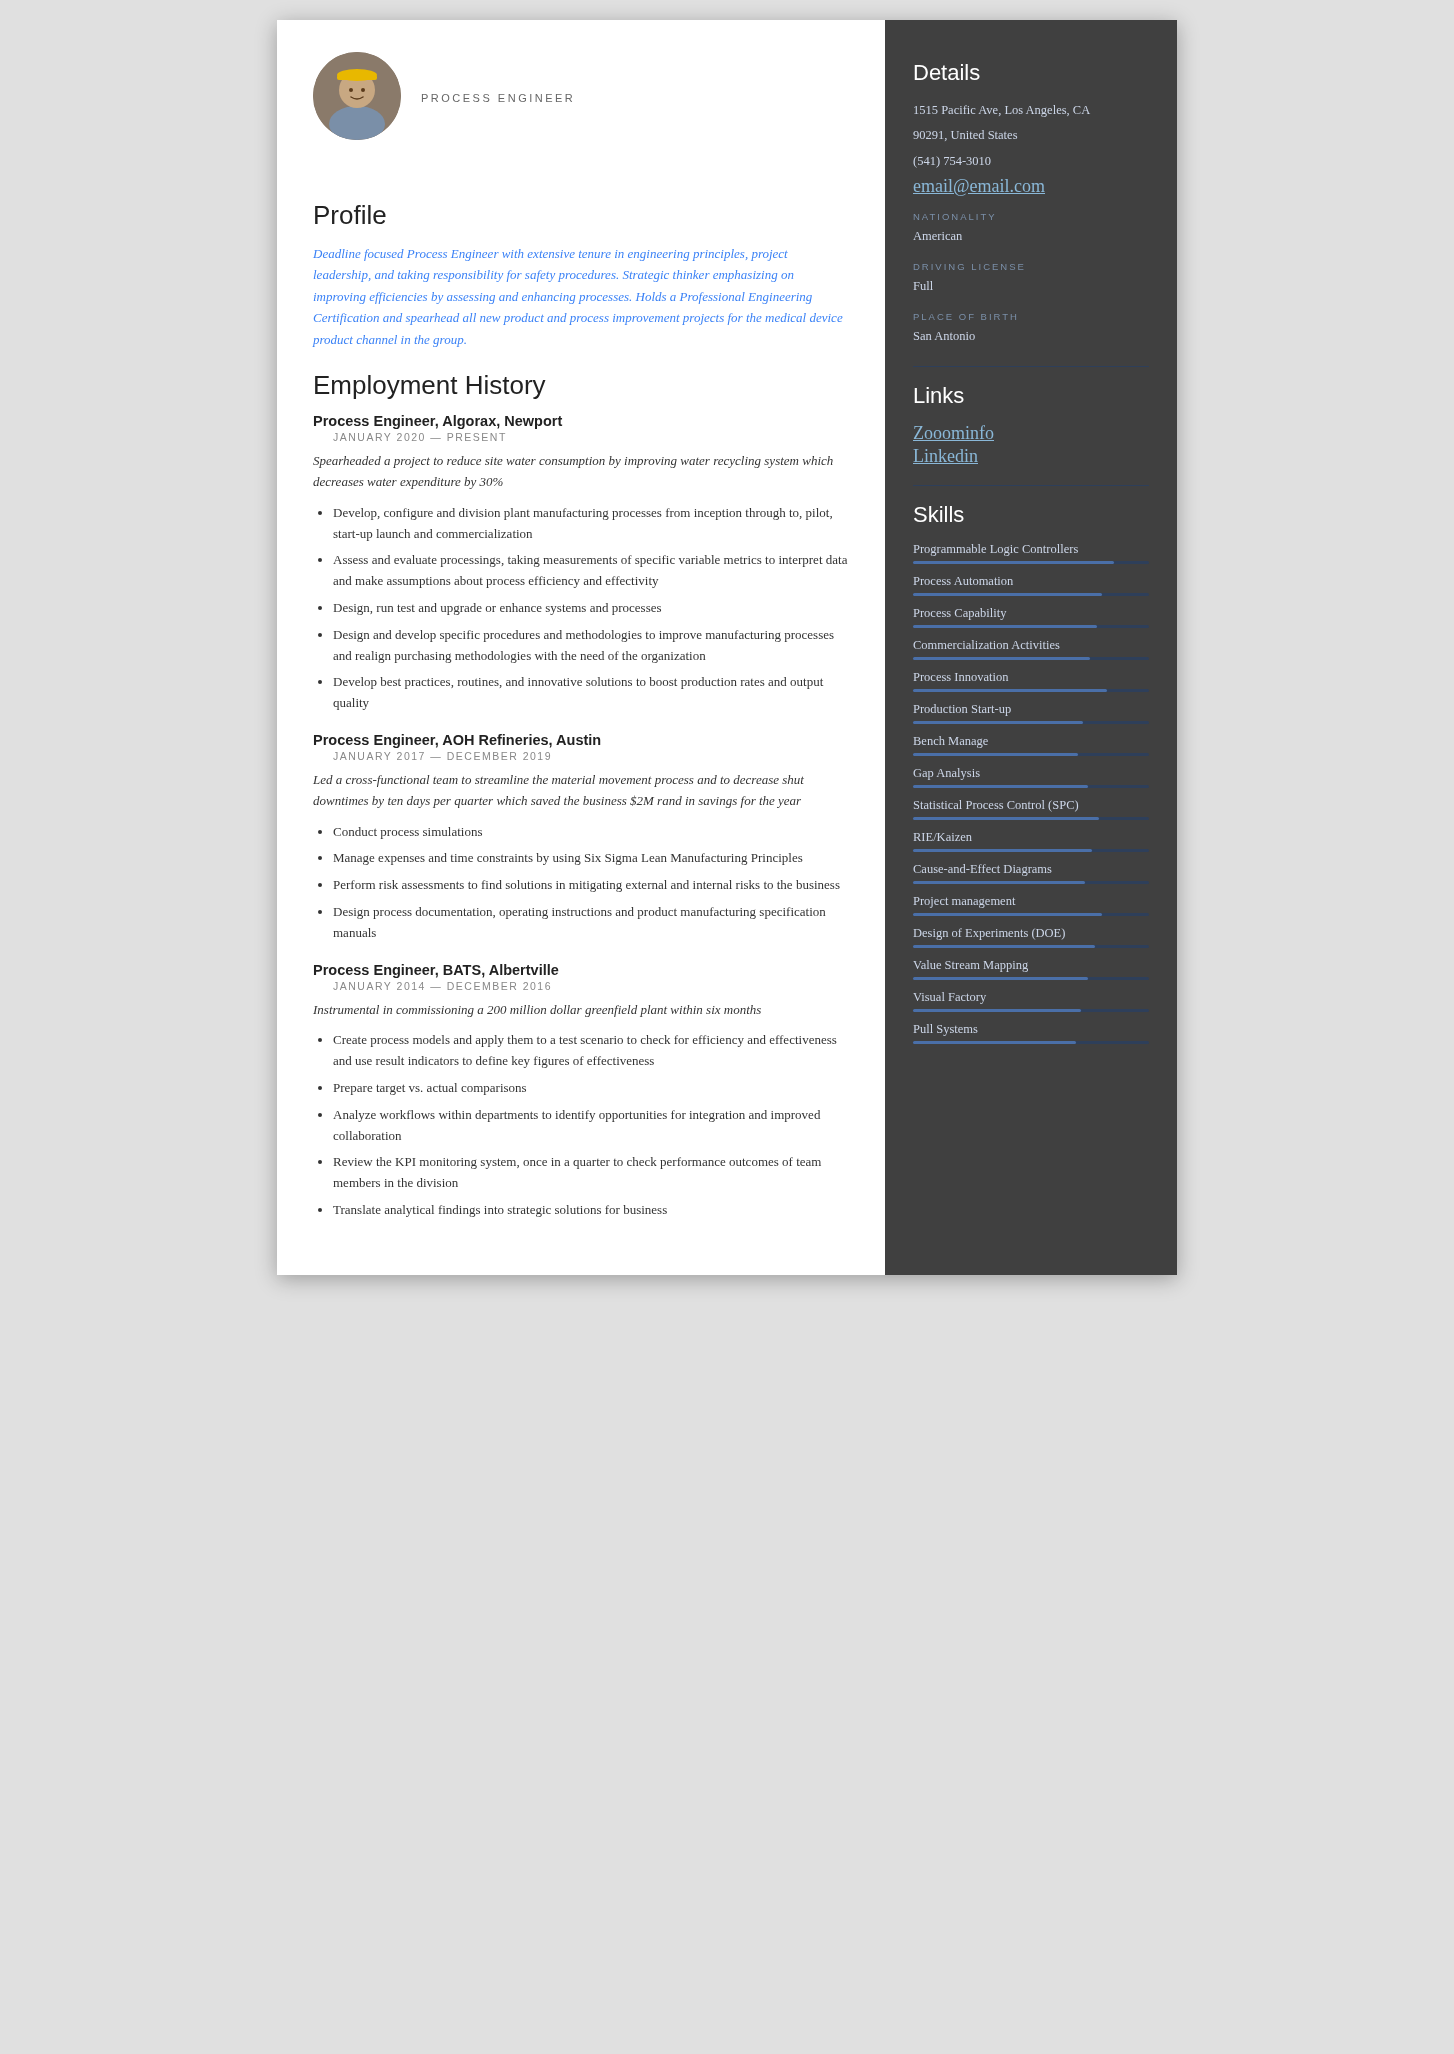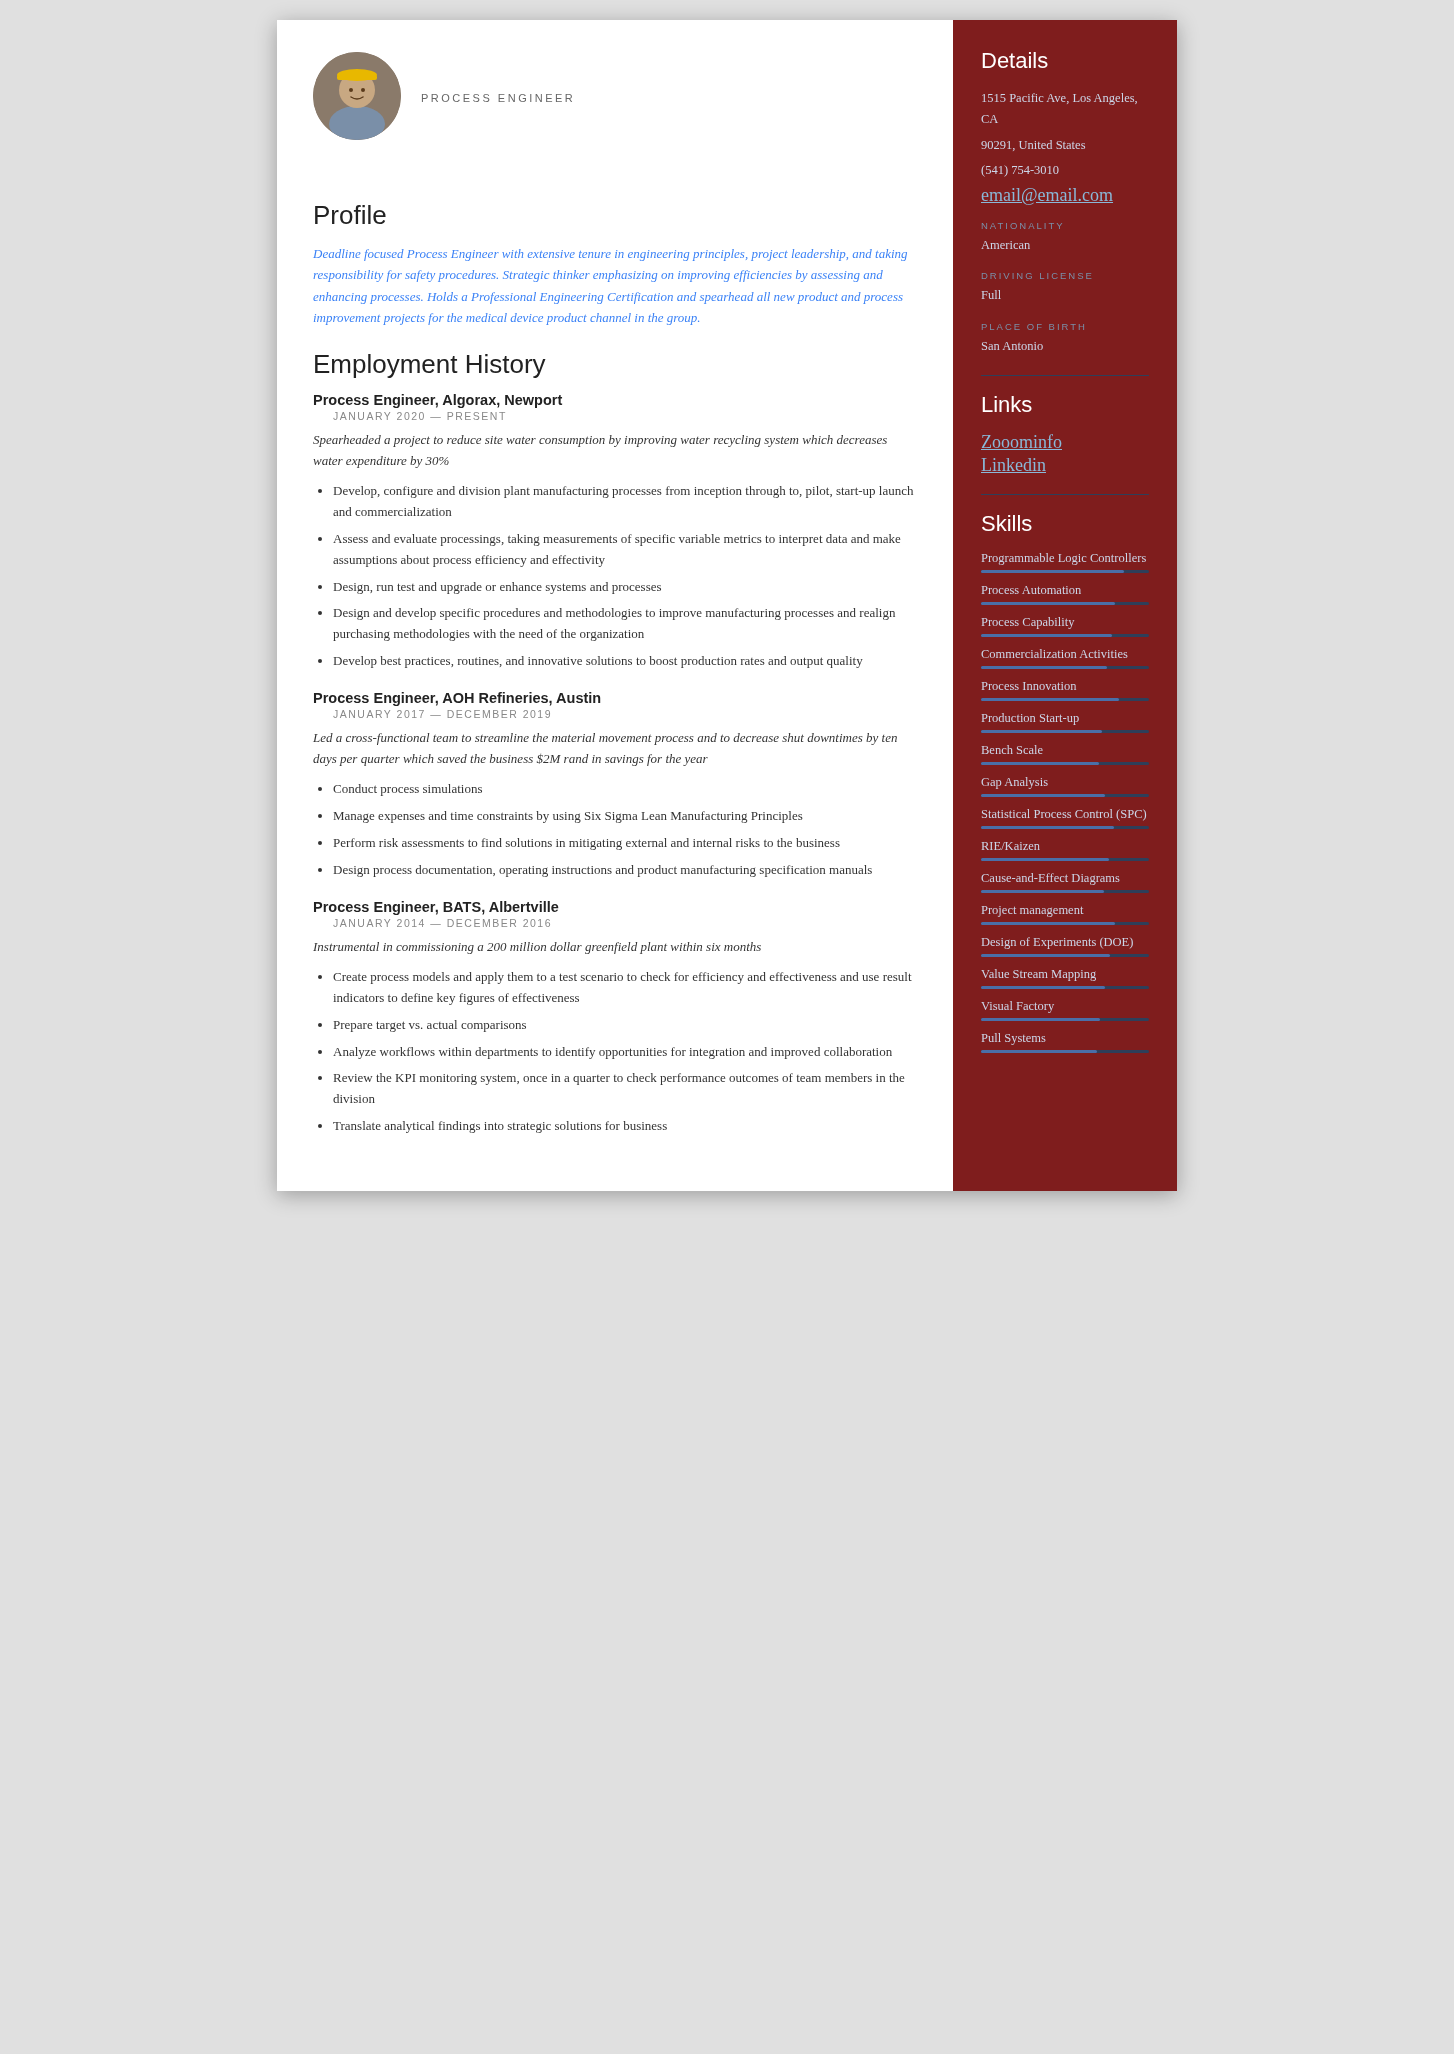--- a/index.html
+++ b/index.html
@@ -112,24 +112,24 @@
     .job-bullets li {
       font-size: 13px;
       color: #333;
       line-height: 1.6;
       margin-bottom: 6px;
     }
     .job-block { margin-bottom: 10px; }
 
     
     .right-panel {
-      width: 224px;
-      background: #7f1d1d;
+      width: 292px;
+      background: #404040;
       color: white;
-      padding: 28px 28px;
+      padding: 40px 28px;
       flex-shrink: 0;
     }
     .right-section-title {
       font-size: 22px;
       font-weight: normal;
       color: white;
       margin-bottom: 14px;
       font-family: 'Arial', sans-serif;
     }
     .detail-text {
@@ -313,21 +313,21 @@
         <div class="skill-bar-fill" style="width:82%"></div>
       </div>
     </div>
         <div class="skill-item">
       <div class="skill-name">Production Start-up</div>
       <div class="skill-bar-bg">
         <div class="skill-bar-fill" style="width:72%"></div>
       </div>
     </div>
         <div class="skill-item">
-      <div class="skill-name">Bench Scale</div>
+      <div class="skill-name">Bench Manage</div>
       <div class="skill-bar-bg">
         <div class="skill-bar-fill" style="width:70%"></div>
       </div>
     </div>
         <div class="skill-item">
       <div class="skill-name">Gap Analysis</div>
       <div class="skill-bar-bg">
         <div class="skill-bar-fill" style="width:74%"></div>
       </div>
     </div>

